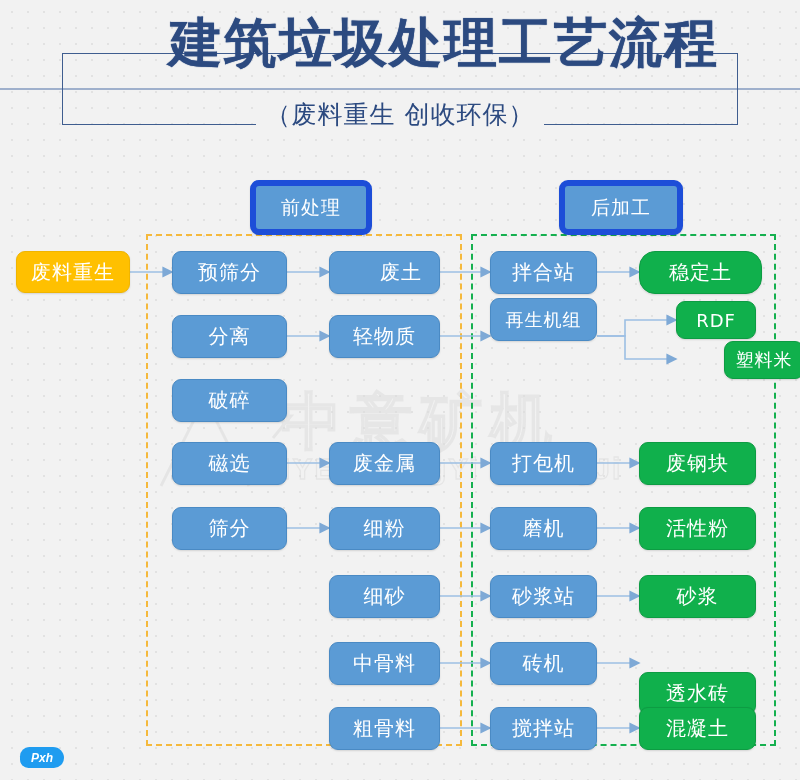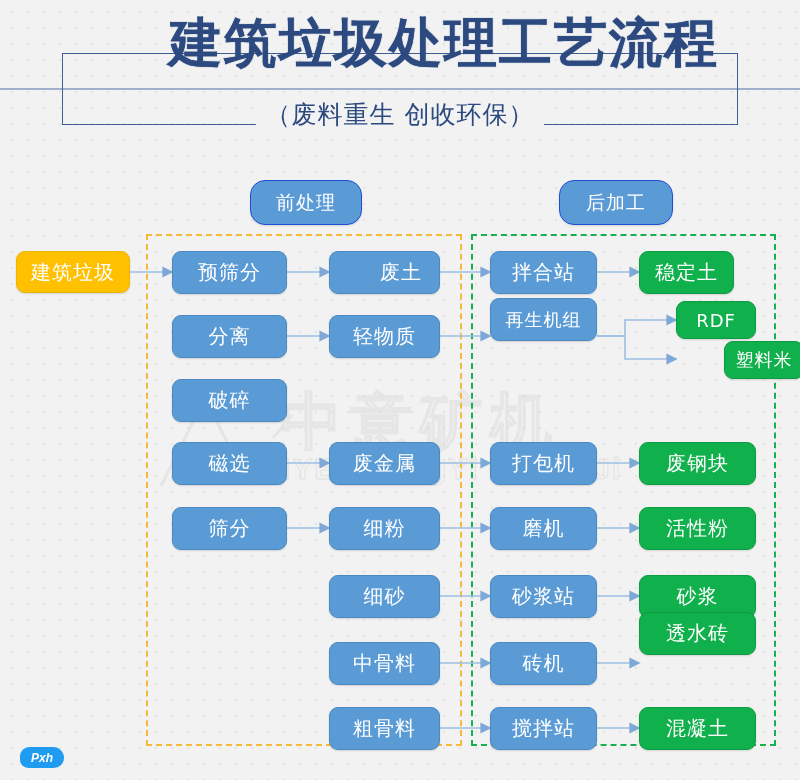--- a/index.html
+++ b/index.html
@@ -67,21 +67,21 @@
   #diagram{position:absolute;inset:0;z-index:4;}
   #wires{position:absolute;left:0;top:0;width:800px;height:780px;z-index:3;}
   
   .region{position:absolute;box-sizing:border-box;z-index:2;}
   #region-pre{left:146px;top:234px;width:316px;height:512px;border:2.5px dashed #f5b93c;}
   #region-post{left:471px;top:234px;width:305px;height:512px;border:2.5px dashed #15b04f;}
   
   .section-tab{
     position:absolute;z-index:5;
     display:flex;align-items:center;justify-content:center;
-    background:#5b9bd5;border:1px solid #1d4ed8;border-radius:15px;
+    background:#5b9bd5;border:6px solid #1d4ed8;border-radius:9px;
     color:#ffffff;font-size:19px;letter-spacing:1px;
     font-family:"DejaVu Sans","Liberation Sans",sans-serif;
     box-shadow:0 1px 2px rgba(0,0,0,.12);
   }
   #tab-pre{left:250px;top:180px;width:110px;height:43px;}
   #tab-post{left:559px;top:180px;width:112px;height:43px;}
   
   .node{
     position:absolute;z-index:5;
     display:flex;align-items:center;justify-content:center;
@@ -162,21 +162,21 @@
       <line x1="597" y1="728" x2="639" y2="728"></line>
 
       <path d="M597,336 L625,336 L625,320 L676,320"></path>
       <path d="M597,336 L625,336 L625,359 L676,359"></path>
     </g>
   </svg>
 
   <div class="section-tab" id="tab-pre">前处理</div>
   <div class="section-tab" id="tab-post">后加工</div>
 
-  <div class="node amber" style="left:16px;top:251px;width:114px;height:42px;">建筑垃圾</div>
+  <div class="node amber" style="left:16px;top:251px;width:114px;height:42px;">废料重生</div>
 
   <div class="node blue" style="left:172px;top:251px;width:115px;height:43px;">预筛分</div>
   <div class="node blue" style="left:172px;top:315px;width:115px;height:43px;">分离</div>
   <div class="node blue" style="left:172px;top:379px;width:115px;height:43px;">破碎</div>
   <div class="node blue" style="left:172px;top:442px;width:115px;height:43px;">磁选</div>
   <div class="node blue" style="left:172px;top:507px;width:115px;height:43px;">筛分</div>
 
   <div class="node blue" style="left:329px;top:251px;width:111px;height:43px;padding-left:33px;">废土</div>
   <div class="node blue" style="left:329px;top:315px;width:111px;height:43px;">轻物质</div>
   <div class="node blue" style="left:329px;top:442px;width:111px;height:43px;">废金属</div>
@@ -186,23 +186,23 @@
   <div class="node blue" style="left:329px;top:707px;width:111px;height:43px;">粗骨料</div>
 
   <div class="node blue" style="left:490px;top:251px;width:107px;height:43px;">拌合站</div>
   <div class="node blue small" style="left:490px;top:298px;width:107px;height:43px;">再生机组</div>
   <div class="node blue" style="left:490px;top:442px;width:107px;height:43px;">打包机</div>
   <div class="node blue" style="left:490px;top:507px;width:107px;height:43px;">磨机</div>
   <div class="node blue" style="left:490px;top:575px;width:107px;height:43px;">砂浆站</div>
   <div class="node blue" style="left:490px;top:642px;width:107px;height:43px;">砖机</div>
   <div class="node blue" style="left:490px;top:707px;width:107px;height:43px;">搅拌站</div>
 
-  <div class="node green" style="left:639px;top:251px;width:95px;height:43px;">稳定土</div>
+  <div class="node green" style="left:639px;top:251px;width:123px;height:43px;border-radius:16px;">稳定土</div>
   <div class="node green small" style="left:676px;top:301px;width:80px;height:38px;">RDF</div>
   <div class="node green small" style="left:676px;top:341px;width:80px;height:38px;margin-left:48px;">塑料米</div>
   <div class="node green" style="left:639px;top:442px;width:117px;height:43px;">废钢块</div>
   <div class="node green" style="left:639px;top:507px;width:117px;height:43px;">活性粉</div>
   <div class="node green" style="left:639px;top:575px;width:117px;height:43px;">砂浆</div>
-  <div class="node green" style="left:639px;top:612px;width:117px;height:43px;text-align:center;">透水砖</div>
+  <div class="node green" style="left:639px;top:672px;width:117px;height:43px;text-align:center;">透水砖</div>
   <div class="node green" style="left:639px;top:707px;width:117px;height:43px;">混凝土</div>
 </div>
 
 <div id="pxh-badge">Pxh</div>
 
 </body></html>

